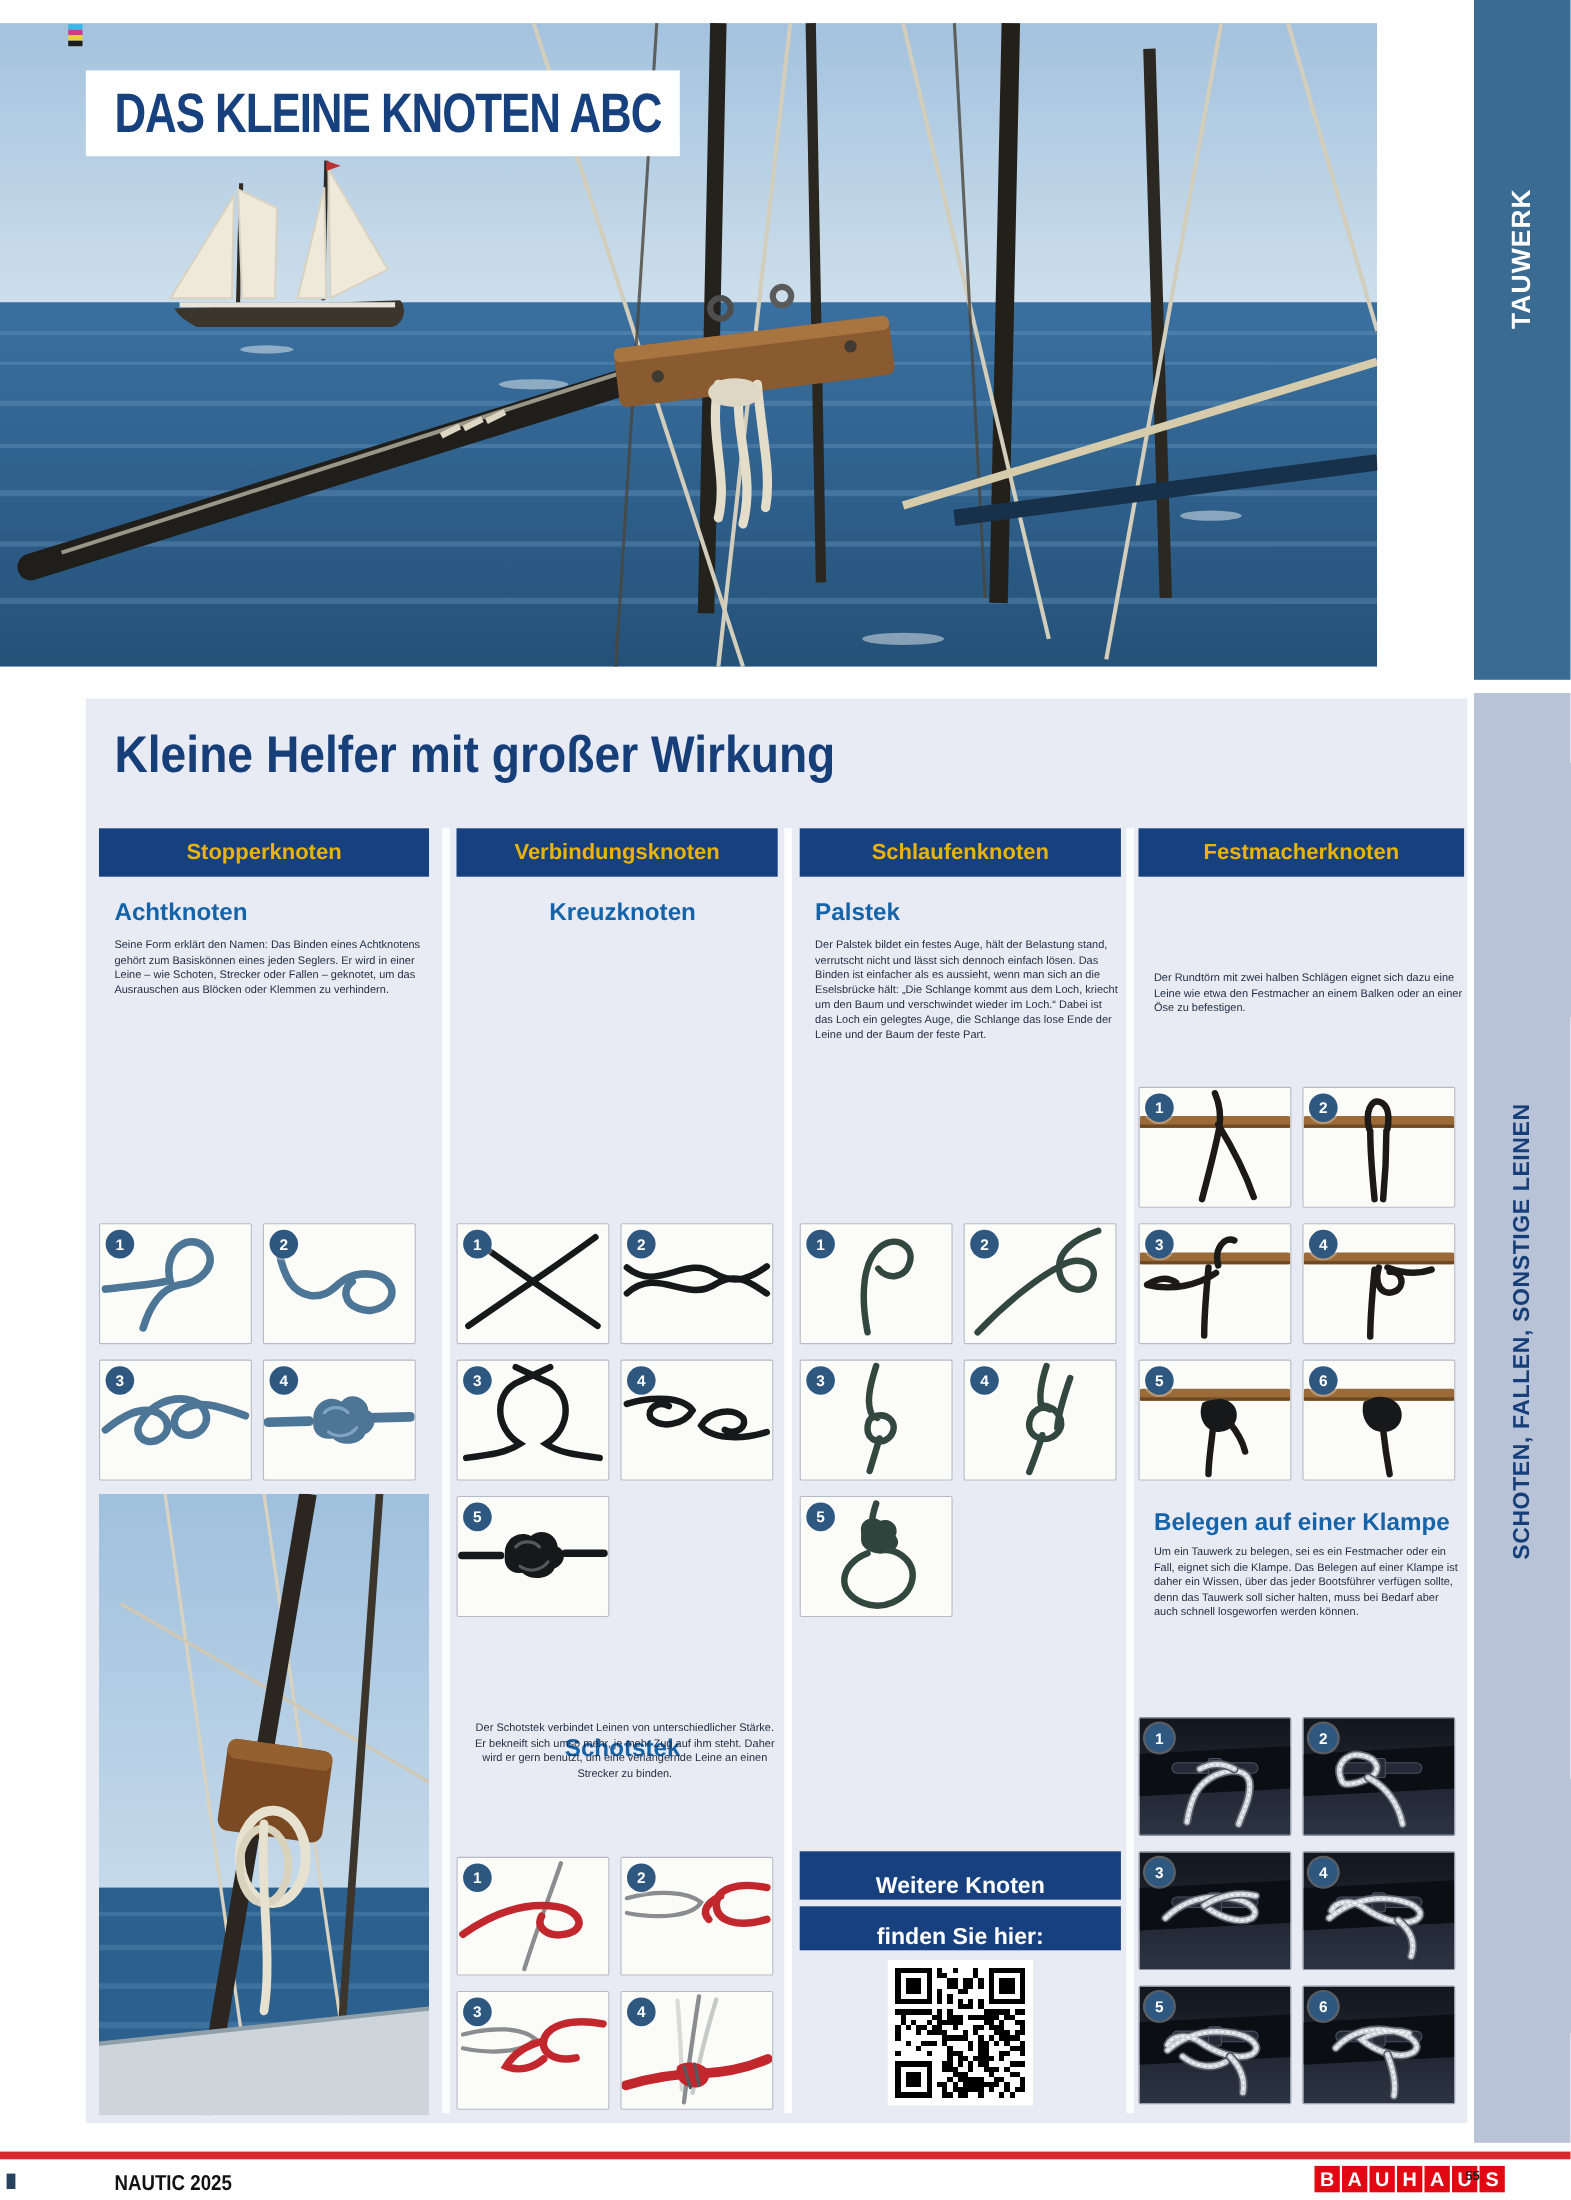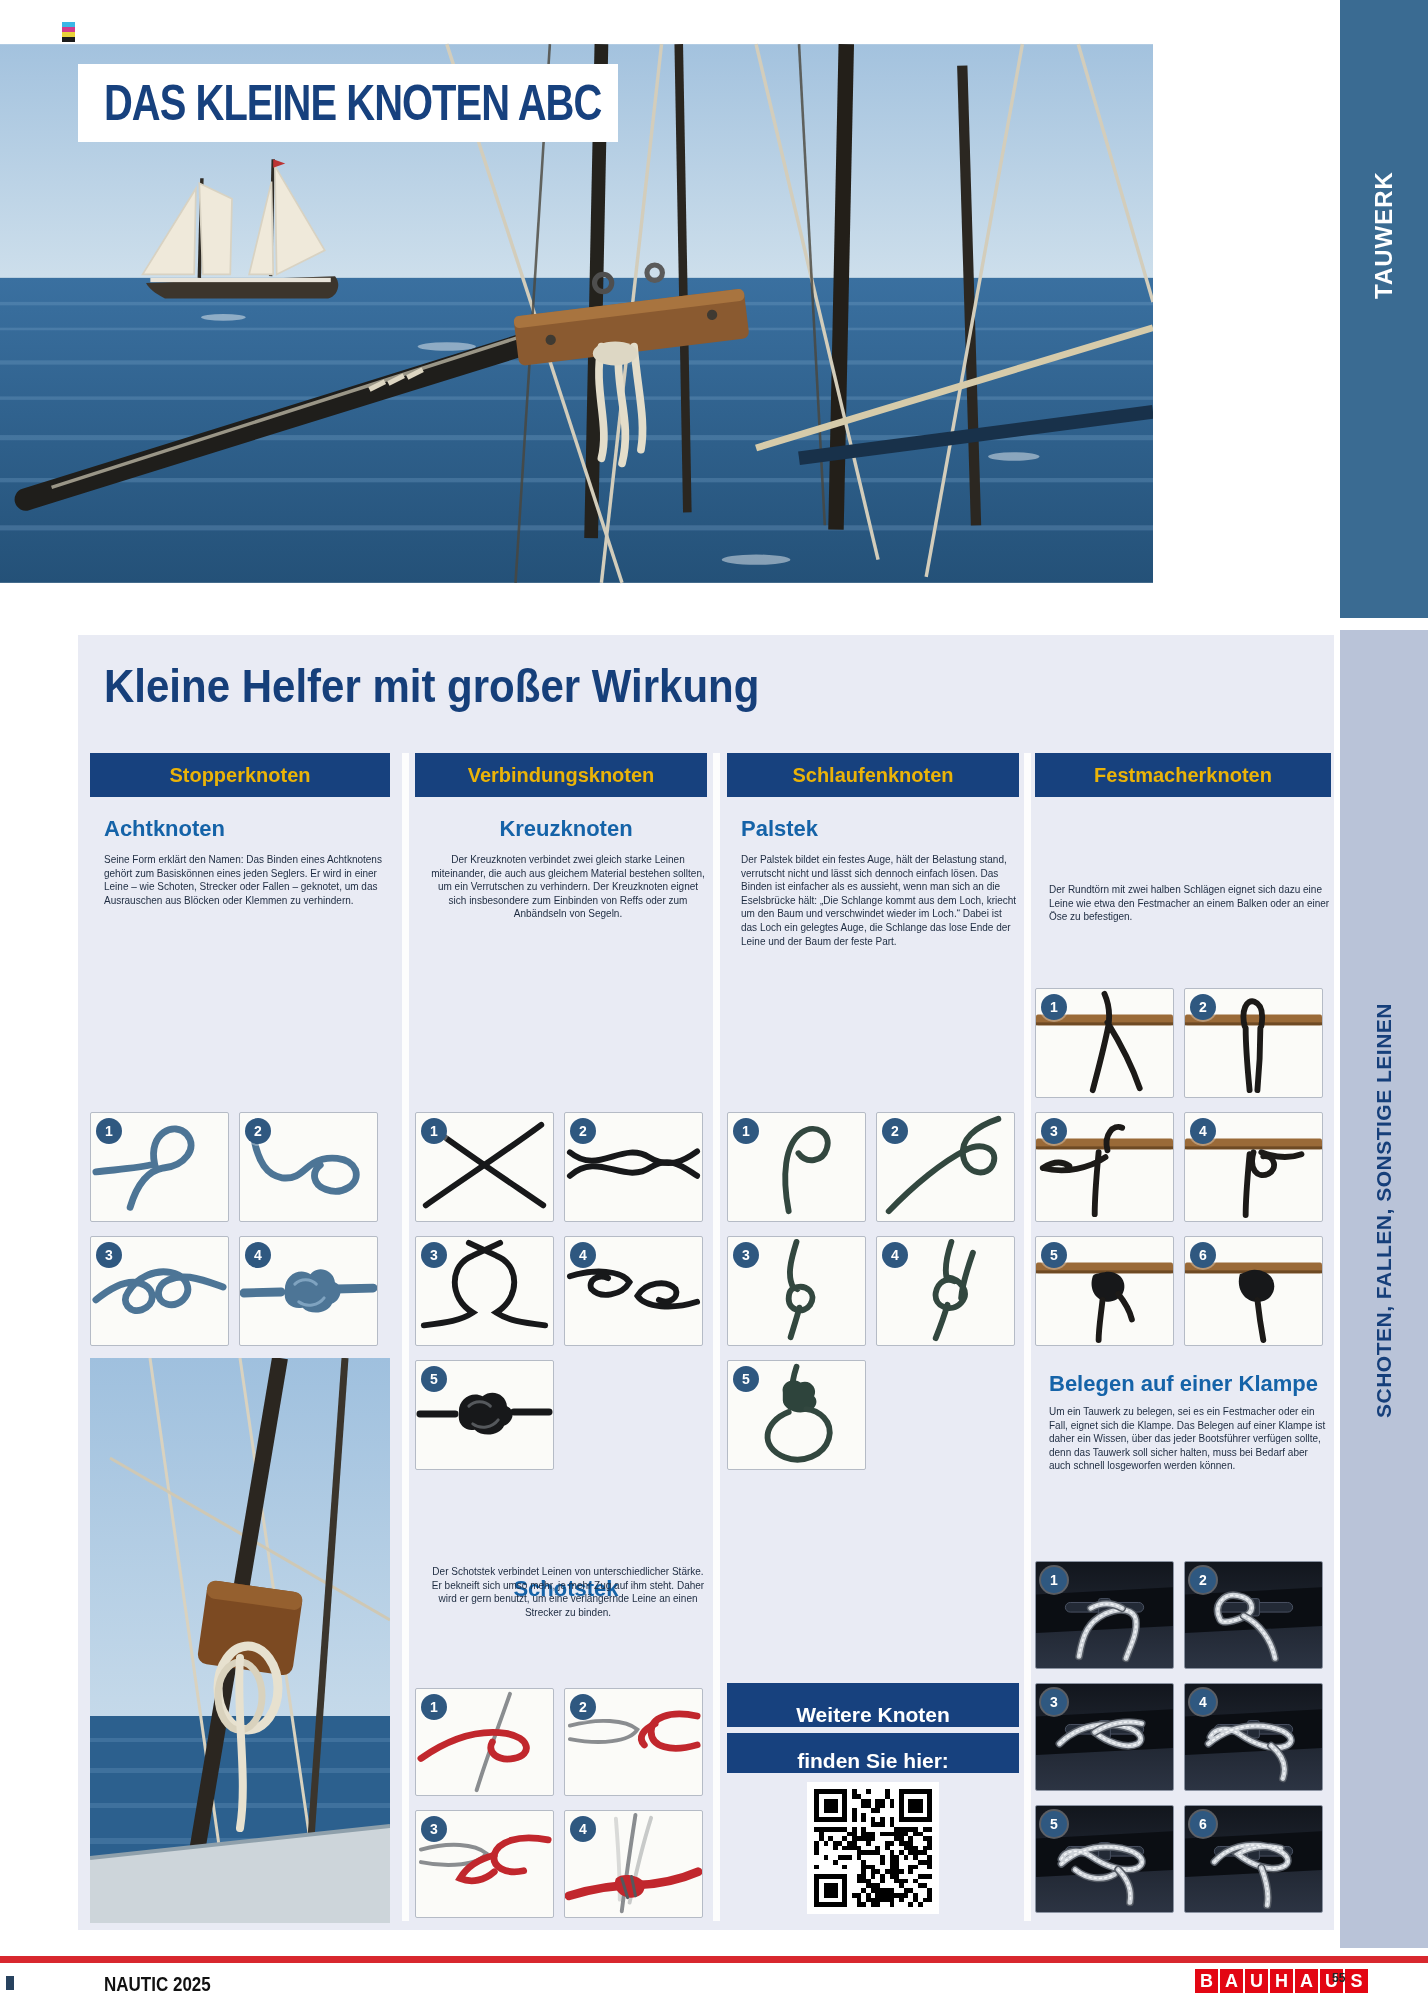--- a/index.html
+++ b/index.html
@@ -1,19 +1,19 @@
 <!DOCTYPE html>
 <html style="--dark-blue: #17417e; --heading-blue: #163f7a; --section-blue: #1563a8; --body-text: #1d2b40; --panel-bg: #e9ebf4; --steel-bar: #3a6b92; --light-bar: #b9c3d8; --brand-red: #e30613; --rule-red: #d8282e; --badge-blue: #2f5880; --rope-blue: #4d7596; --rope-black: #17181a; --rope-green: #32473f; --rope-red: #c1272d; --rope-gray: #8a8d90; --rope-white: #ccd1d7; --wood: #9a6a38;"><head>
 <meta charset="utf-8">
 <style>
   html,body{margin:0;padding:0;background:#fff;}
   .page{position:relative;width:1428px;height:2000px;background:#fff;overflow:hidden;
         font-family:"Liberation Sans","DejaVu Sans",sans-serif;}
   
-  .hero{position:absolute;left:0;top:0;width:1153px;height:627px;overflow:hidden;}
+  .hero{position:absolute;left:0;top:0;width:1252px;height:627px;overflow:hidden;}
   .hero svg{display:block;width:100%;height:100%;}
   .title-banner{position:absolute;left:78px;top:64px;width:540px;height:78px;background:#fff;
                 display:flex;align-items:center;padding-left:26px;box-sizing:border-box;}
   .title-banner h1{margin:0;font-size:42px;font-weight:bold;color:var(--dark-blue,#17417e);
                    letter-spacing:-1px;transform:scale(.95,1.2);transform-origin:left center;white-space:nowrap;}
   .regmark{position:absolute;left:62px;top:22px;width:13px;height:20px;z-index:5;display:flex;flex-direction:column;}
   .regmark i{flex:1;display:block;}
   .regmark i:nth-child(1){background:#39b7e6;}
   .regmark i:nth-child(2){background:#d23a8c;}
   .regmark i:nth-child(3){background:#e8d23a;}
@@ -275,21 +275,20 @@
           <line x1="0" y1="500" x2="300" y2="468" stroke="#8fa0ab" stroke-width="4"></line>
         </svg>
       </div>
     </div>
 
     <div class="col c2">
       <div class="colhdr">
         <span>Verbindungsknoten</span>
       </div>
       <h3 class="sec-title t-main">Kreuzknoten</h3>
-      <p class="sec-body b-main">Der Kreuzknoten verbindet zwei gleich starke Leinen miteinander, die auch aus gleichem Material bestehen sollten, um ein Verrutschen zu verhindern. Der Kreuzknoten eignet sich insbesondere zum Einbinden von Reffs oder zum Anbändseln von Segeln.</p>
       <div class="steps s-kreuz">
           <div class="tile">
             <span class="badge">1</span>
             <svg viewBox="0 0 140 110" preserveAspectRatio="none">
               <path class="rk" d="M12,12 C50,40 92,68 130,94"></path>
               <path class="rk" d="M128,12 C90,40 50,66 10,94"></path>
             </svg>
           </div>
           <div class="tile">
             <span class="badge">2</span>

